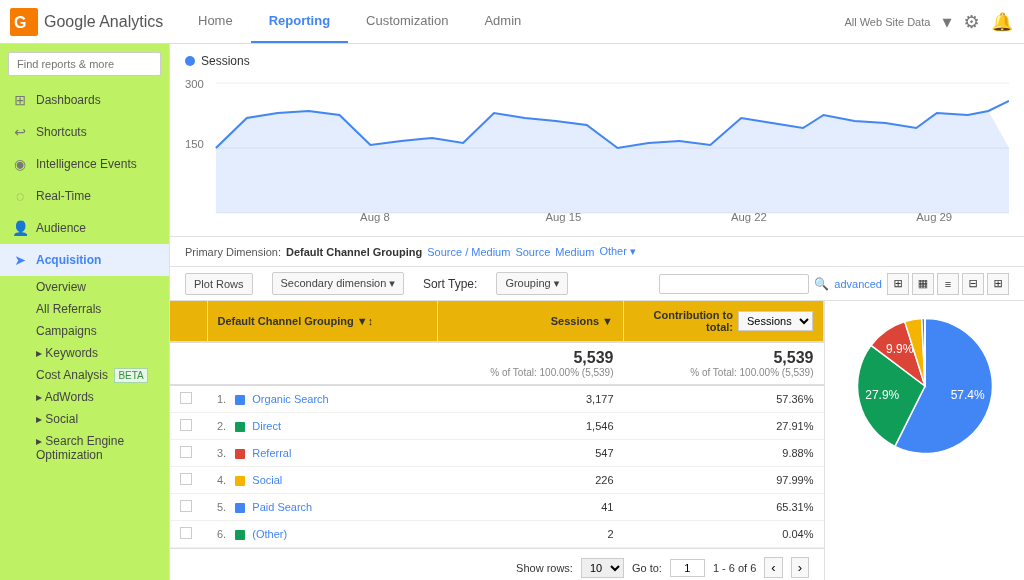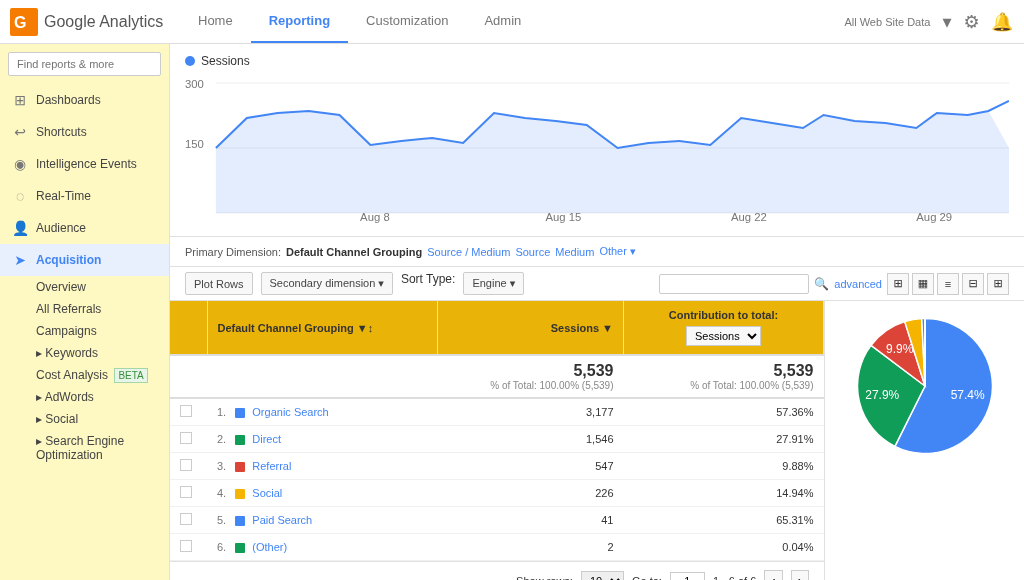--- a/index.html
+++ b/index.html
@@ -2,21 +2,21 @@
 <html><head>
   <meta charset="utf-8">
   <style>
     * { box-sizing: border-box; margin: 0; padding: 0; }
     body { font-family: Arial, sans-serif; font-size: 12px; color: #333; background: #f5f5f5; overflow: hidden; }
     
     
     .app { display: flex; flex-direction: column; height: 580px; width: 1024px; }
     .top-bar { display: flex; align-items: center; height: 44px; background: #fff; border-bottom: 1px solid #ddd; padding: 0 10px; }
     .main { display: flex; flex: 1; overflow: hidden; }
-    .sidebar { width: 170px; background: #fef9c3; border-right: 1px solid #e0e0e0; overflow-y: auto; flex-shrink: 0; }
+    .sidebar { width: 170px; background: #bef264; border-right: 1px solid #e0e0e0; overflow-y: auto; flex-shrink: 0; }
     .content { flex: 1; overflow-y: auto; background: #fff; }
     
     
     .logo-area { display: flex; align-items: center; gap: 6px; width: 170px; }
     .logo-icon { width: 28px; height: 28px; }
     .logo-text { font-size: 16px; color: #555; font-weight: normal; }
     .nav-tabs { display: flex; align-items: center; flex: 1; height: 100%; }
     .nav-tab { padding: 0 18px; height: 100%; display: flex; align-items: center; font-size: 13px; color: #777; cursor: pointer; text-decoration: none; border-bottom: 2px solid transparent; }
     .nav-tab.active { color: #4285f4; border-bottom: 2px solid #4285f4; font-weight: bold; }
     .top-right { display: flex; align-items: center; gap: 12px; margin-left: auto; }
@@ -40,21 +40,21 @@
     
     
     .chart-svg { width: 100%; height: 150px; }
     
     
     .primary-dim { padding: 8px 15px; border-bottom: 1px solid #e0e0e0; font-size: 11px; color: #555; display: flex; align-items: center; gap: 5px; flex-wrap: wrap; }
     .dim-link { color: #4285f4; cursor: pointer; text-decoration: none; }
     .dim-bold { font-weight: bold; color: #333; }
     
     
-    .toolbar { padding: 5px 15px; border-bottom: 1px solid #e0e0e0; display: flex; gap: 8px; }
+    .toolbar { padding: 5px 15px; border-bottom: 1px solid #e0e0e0; display: flex; align-items: center; gap: 19px; }
     .toolbar-btn { padding: 4px 8px; border: 1px solid #ccc; background: #f8f8f8; font-size: 11px; cursor: pointer; border-radius: 2px; color: #444; }
     .dropdown-btn { display: flex; align-items: center; gap: 3px; }
     .search-right { margin-left: auto; display: flex; align-items: center; gap: 5px; }
     .search-right input { border: 1px solid #ccc; padding: 3px 6px; font-size: 11px; border-radius: 2px; width: 150px; }
     .advanced-link { color: #4285f4; font-size: 11px; cursor: pointer; }
     .view-icons { display: flex; gap: 3px; }
     .view-icon { width: 22px; height: 22px; border: 1px solid #ccc; display: flex; align-items: center; justify-content: center; font-size: 11px; cursor: pointer; background: #f8f8f8; }
     
     
     .table-wrapper { display: flex; }
@@ -67,21 +67,21 @@
     td { padding: 6px 10px; border-bottom: 1px solid #f0f0f0; font-size: 11px; color: #333; }
     td.right { text-align: right; }
     .total-row td { font-weight: bold; border-bottom: 2px solid #ddd; }
     .total-sub { font-size: 10px; color: #888; font-weight: normal; display: block; }
     .channel-name { color: #4285f4; cursor: pointer; text-decoration: none; }
     .color-dot { width: 10px; height: 10px; display: inline-block; border-radius: 1px; margin-right: 4px; vertical-align: middle; }
     .row-num { color: #777; margin-right: 6px; }
     .checkbox { width: 12px; height: 12px; border: 1px solid #ccc; display: inline-block; margin-right: 5px; cursor: pointer; }
     
     
-    .contrib-header { display: flex; align-items: center; gap: 5px; font-size: 11px; flex-direction: column; }
+    .contrib-header { display: flex; align-items: center; gap: 5px; font-size: 11px; }
     .contrib-select { font-size: 11px; border: 1px solid #ccc; padding: 2px 4px; background: #f8f8f8; }
     
     
     .table-footer { padding: 8px 15px; border-top: 1px solid #e0e0e0; display: flex; align-items: center; justify-content: flex-end; gap: 8px; font-size: 11px; }
     .footer-input { width: 35px; border: 1px solid #ccc; padding: 2px 4px; text-align: center; font-size: 11px; }
     .footer-btn { padding: 2px 6px; border: 1px solid #ccc; background: #f8f8f8; cursor: pointer; font-size: 13px; }
     .show-rows-select { border: 1px solid #ccc; padding: 2px 4px; font-size: 11px; }
   </style>
 </head>
 <body>
@@ -187,21 +187,21 @@
         <a class="dim-link">Source / Medium</a>
         <a class="dim-link">Source</a>
         <a class="dim-link">Medium</a>
         <a class="dim-link">Other ▾</a>
       </div>
 
       <div class="toolbar">
         <button class="toolbar-btn">Plot Rows</button>
         <button class="toolbar-btn dropdown-btn">Secondary dimension ▾</button>
         <span>Sort Type:</span>
-        <button class="toolbar-btn dropdown-btn">Engine ▾</button>
+        <button class="toolbar-btn dropdown-btn">Grouping ▾</button>
         <div class="search-right">
           <input type="text" style="">
           <span style="cursor:pointer;">🔍</span>
           <a class="advanced-link">advanced</a>
           <div class="view-icons">
             <div class="view-icon">⊞</div>
             <div class="view-icon">▦</div>
             <div class="view-icon">≡</div>
             <div class="view-icon">⊟</div>
             <div class="view-icon">⊞</div>
@@ -277,21 +277,21 @@
     <td class="right">9.88%</td>
   </tr>
                 <tr>
     <td><span class="checkbox"></span></td>
     <td>
       <span class="row-num">4.</span>
       <span class="color-dot" style="background:#f4b400;"></span>
       <a class="channel-name">Social</a>
     </td>
     <td class="right">226</td>
-    <td class="right">14.94%</td>
+    <td class="right">97.99%</td>
   </tr>
                 <tr>
     <td><span class="checkbox"></span></td>
     <td>
       <span class="row-num">5.</span>
       <span class="color-dot" style="background:#4285f4;"></span>
       <a class="channel-name">Paid Search</a>
     </td>
     <td class="right">41</td>
     <td class="right">65.31%</td>

